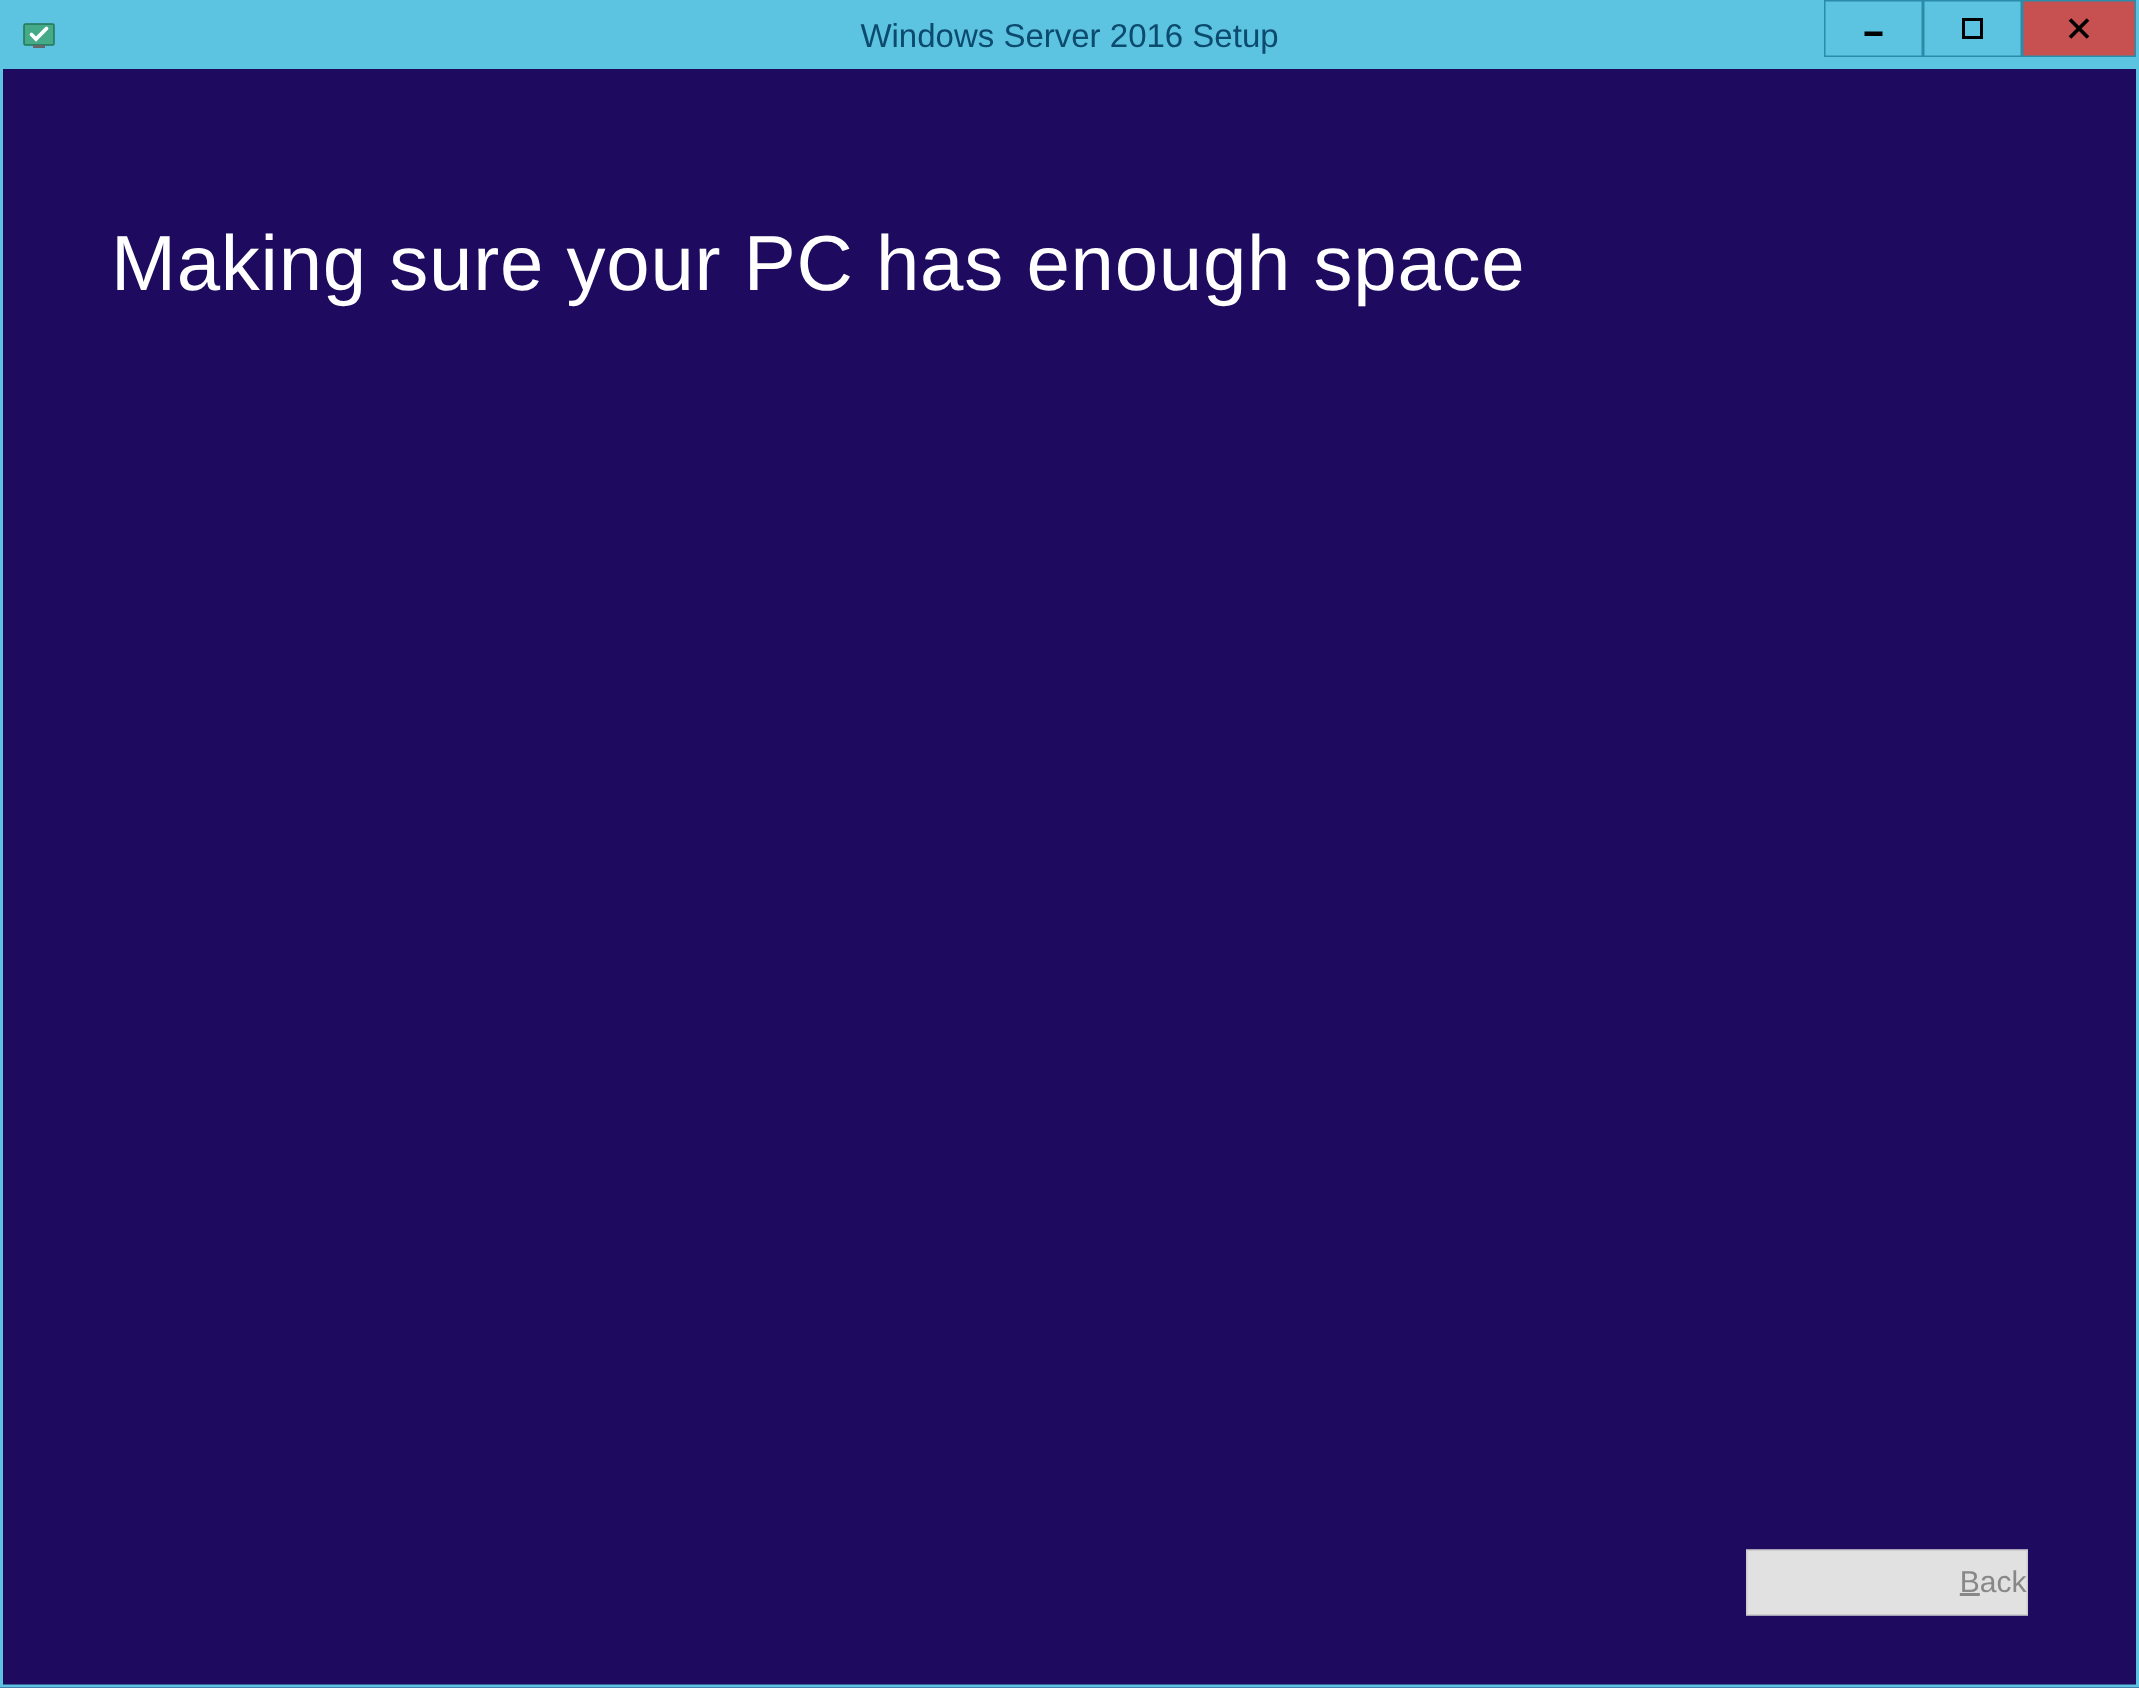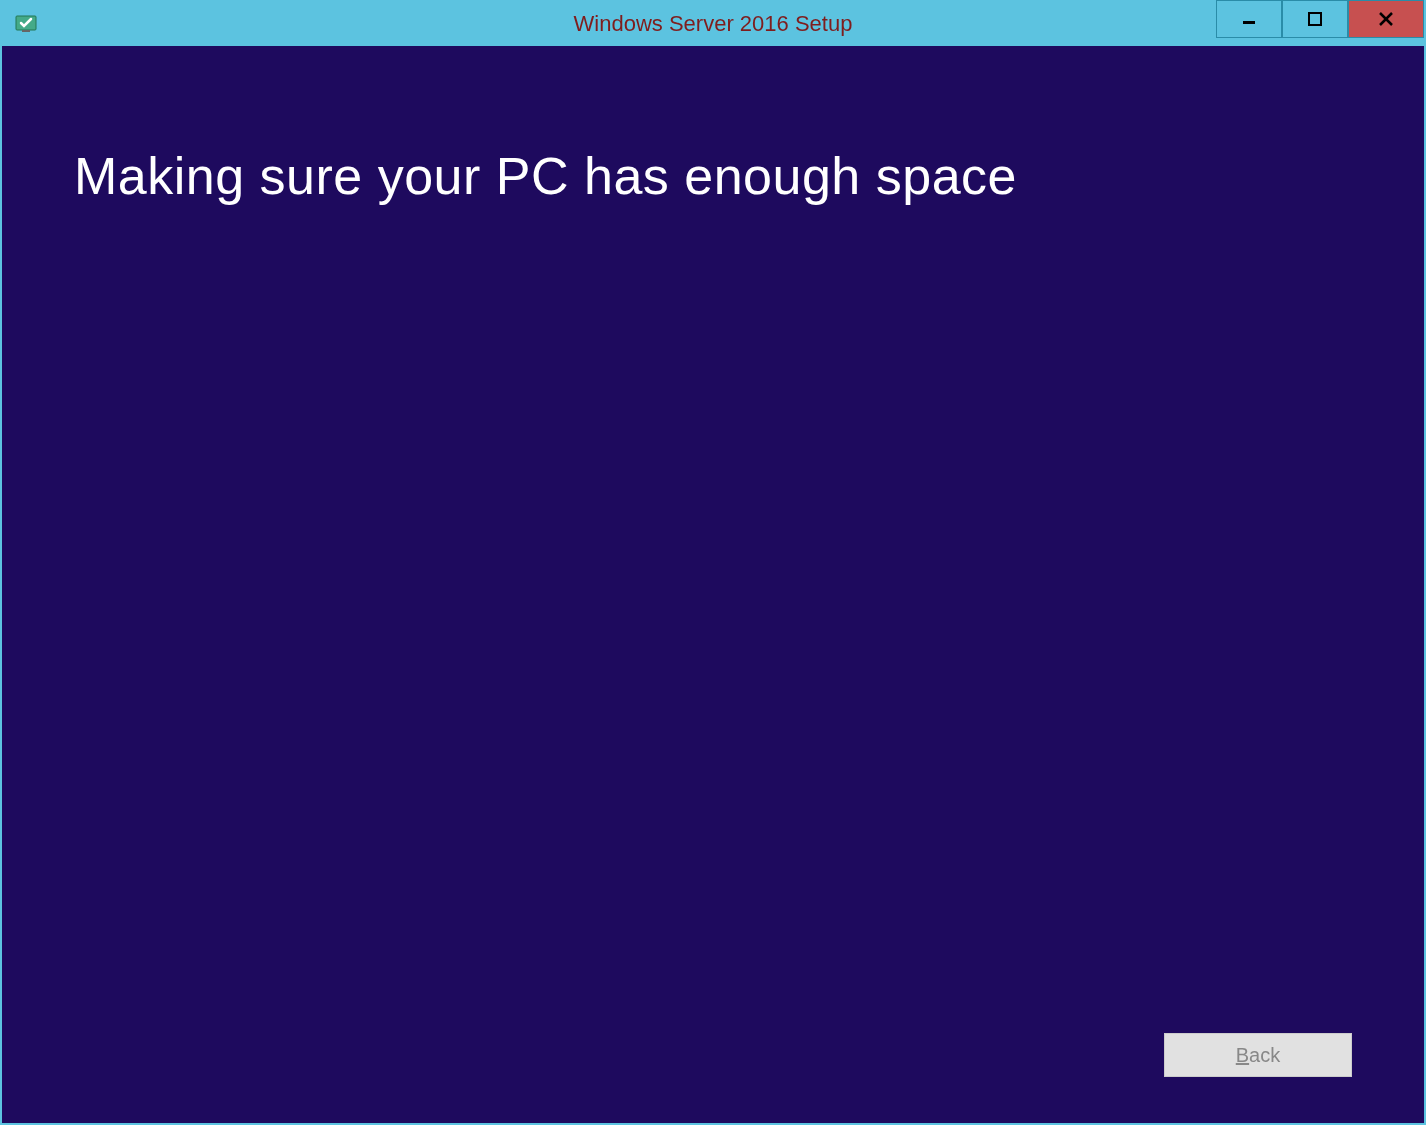--- a/index.html
+++ b/index.html
@@ -33,21 +33,21 @@
       height: 24px;
       margin-left: 12px;
       display: flex;
       align-items: center;
       justify-content: center;
     }
     .titlebar-title {
       position: absolute;
       left: 50%;
       transform: translateX(-50%);
-      color: #7f1d1d;
+      color: #0c4a6e;
       font-size: 22px;
       font-weight: normal;
     }
     .titlebar-controls {
       margin-left: auto;
       display: flex;
       height: 100%;
     }
     .titlebar-btn {
       width: 66px;
@@ -91,21 +91,21 @@
     .action-button {
       width: 188px;
       height: 44px;
       background: #e1e1e1;
       border: 1px solid #ccc;
       color: #888;
       font-size: 20px;
       font-family: "Segoe UI", Tahoma, sans-serif;
       display: flex;
       align-items: center;
-      justify-content: center;
+      justify-content: flex-end;
       cursor: pointer;
     }
     .action-button .underline {
       text-decoration: underline;
     }
   </style>
 </head>
 <body>
 
 <div class="window">

